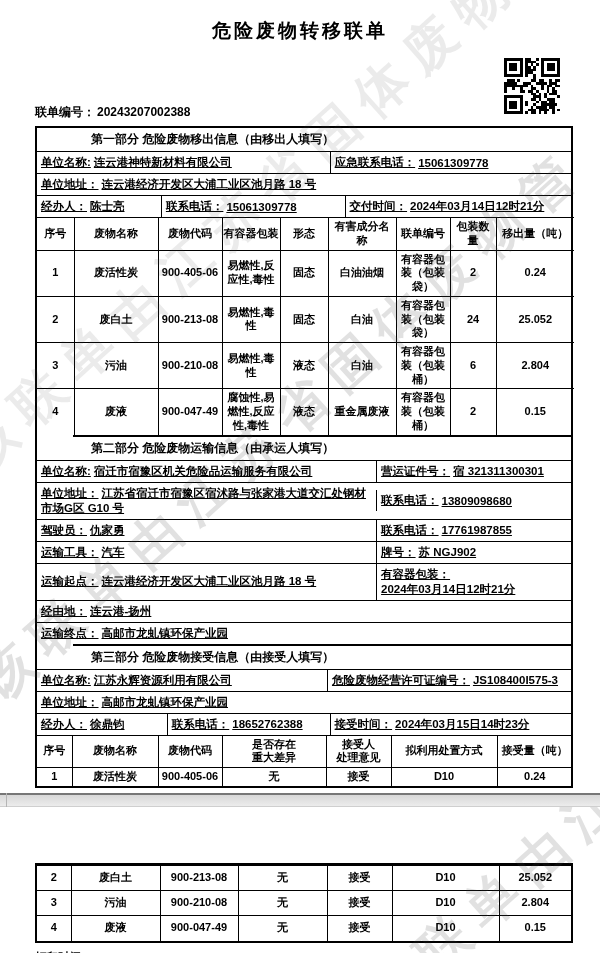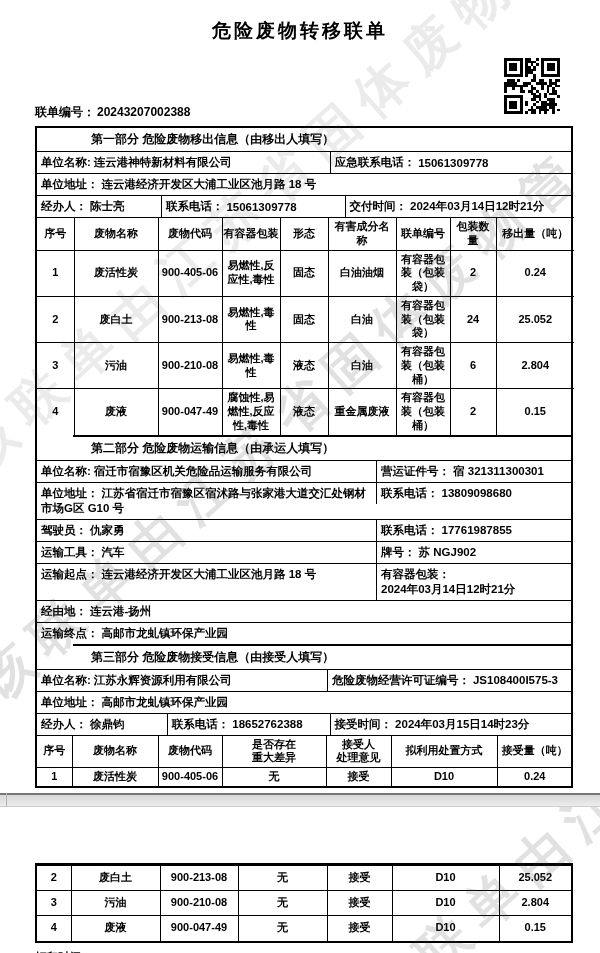--- a/index.html
+++ b/index.html
@@ -18,21 +18,21 @@
 
   .title { text-align:center; font-size:19px; letter-spacing:3px; padding-top:18px; }
   .meta-row { margin:60px 0 5px 35px; font-size:12px; }
   .meta-row .lbl { margin-right:2px; }
   .qr { position:absolute; left:504px; top:58px; width:56px; height:56px; }
   .qr svg { width:100%; height:100%; }
 
   .doc { width:538px; margin-left:35px; border:2px solid #000; font-size:11.5px; }
   .sec { border-top:1px solid #000; padding:3px 18px; font-size:12px; min-height:20px;margin-left:36px; }
   .doc > div:first-child { border-top:none; }
-  .frow { border-top:1px solid #000; display:flex; align-items:flex-start; }
+  .frow { border-top:1px solid #000; display:flex; align-items:center;text-decoration:underline; }
   .fcell { padding:3px 4px; min-height:21px; display:flex; align-items:center; flex-wrap:wrap; }
   .fcell + .fcell { border-left:1px solid #000; }
   .lbl { margin-right:3px; white-space:nowrap; }
 
   table { border-collapse:collapse; width:100%; table-layout:fixed; border-top:1px solid #000; }
   th, td { border:1px solid #000; text-align:center; vertical-align:middle;
            font-size:11px; padding:2px 1px; line-height:1.25; white-space:pre-line;
            overflow:hidden; font-weight:bold; }
   th { font-weight:bold; }
   table tr:first-child th { border-top:none; }

